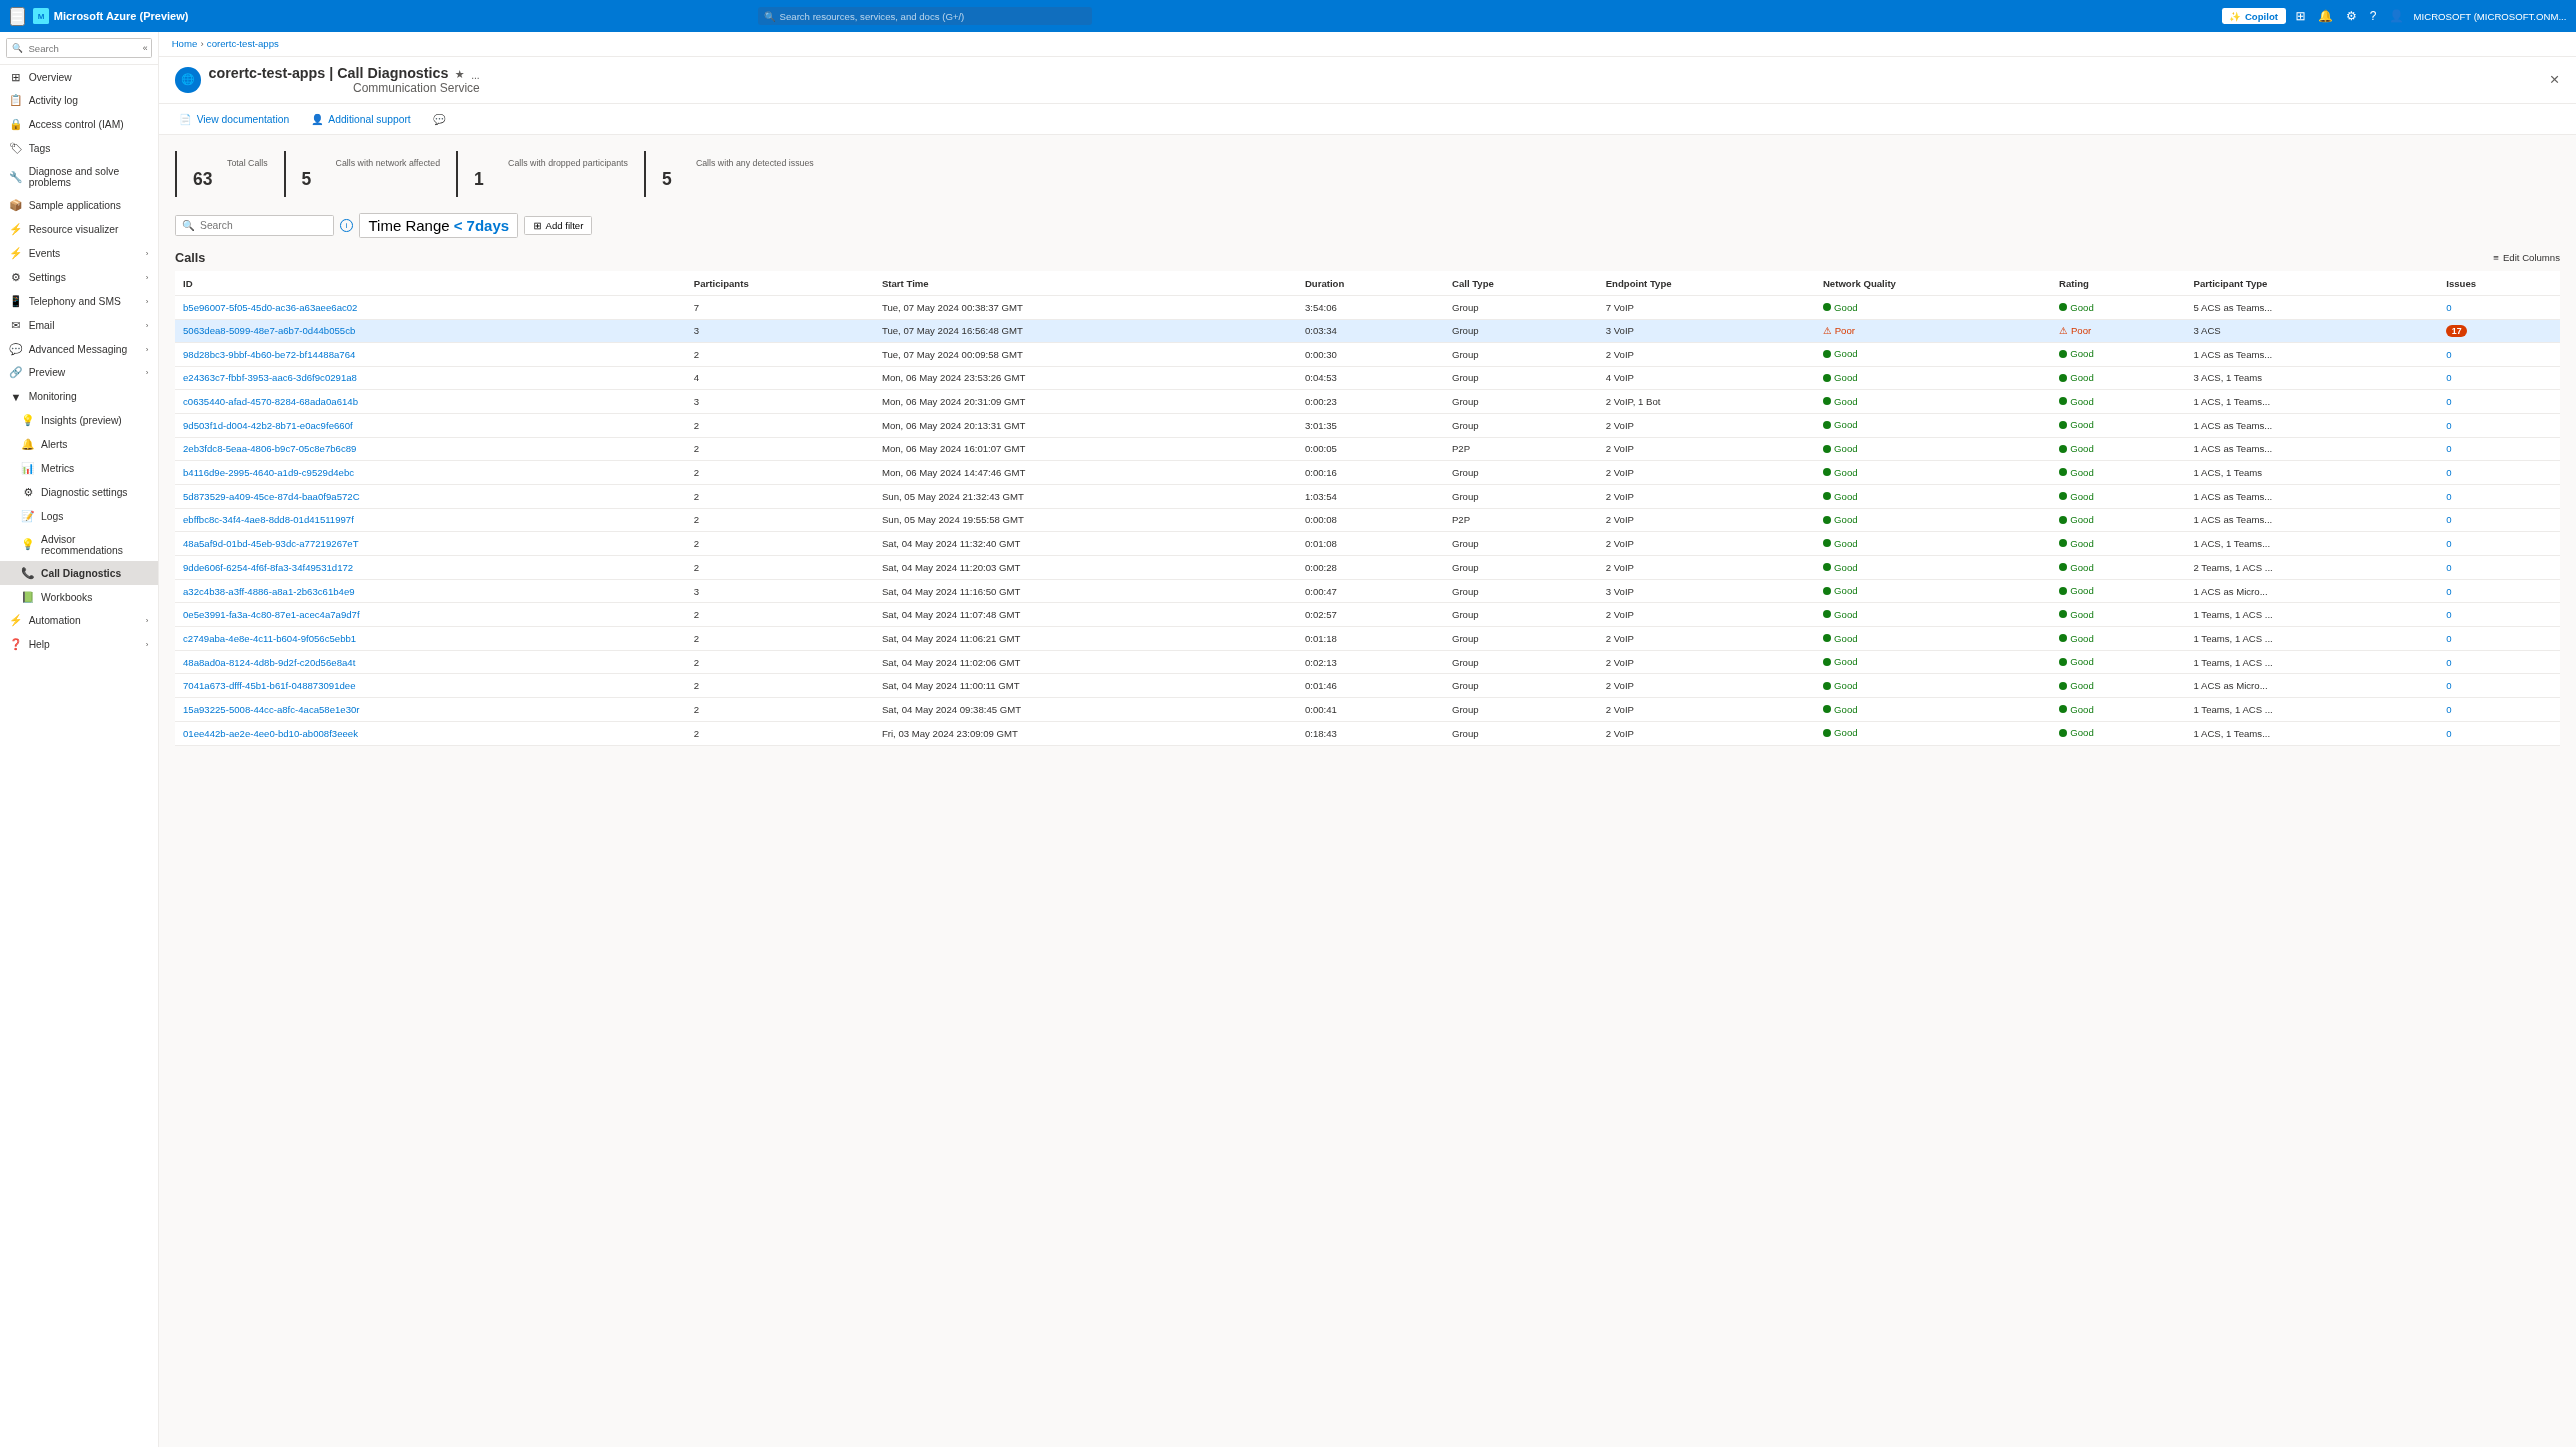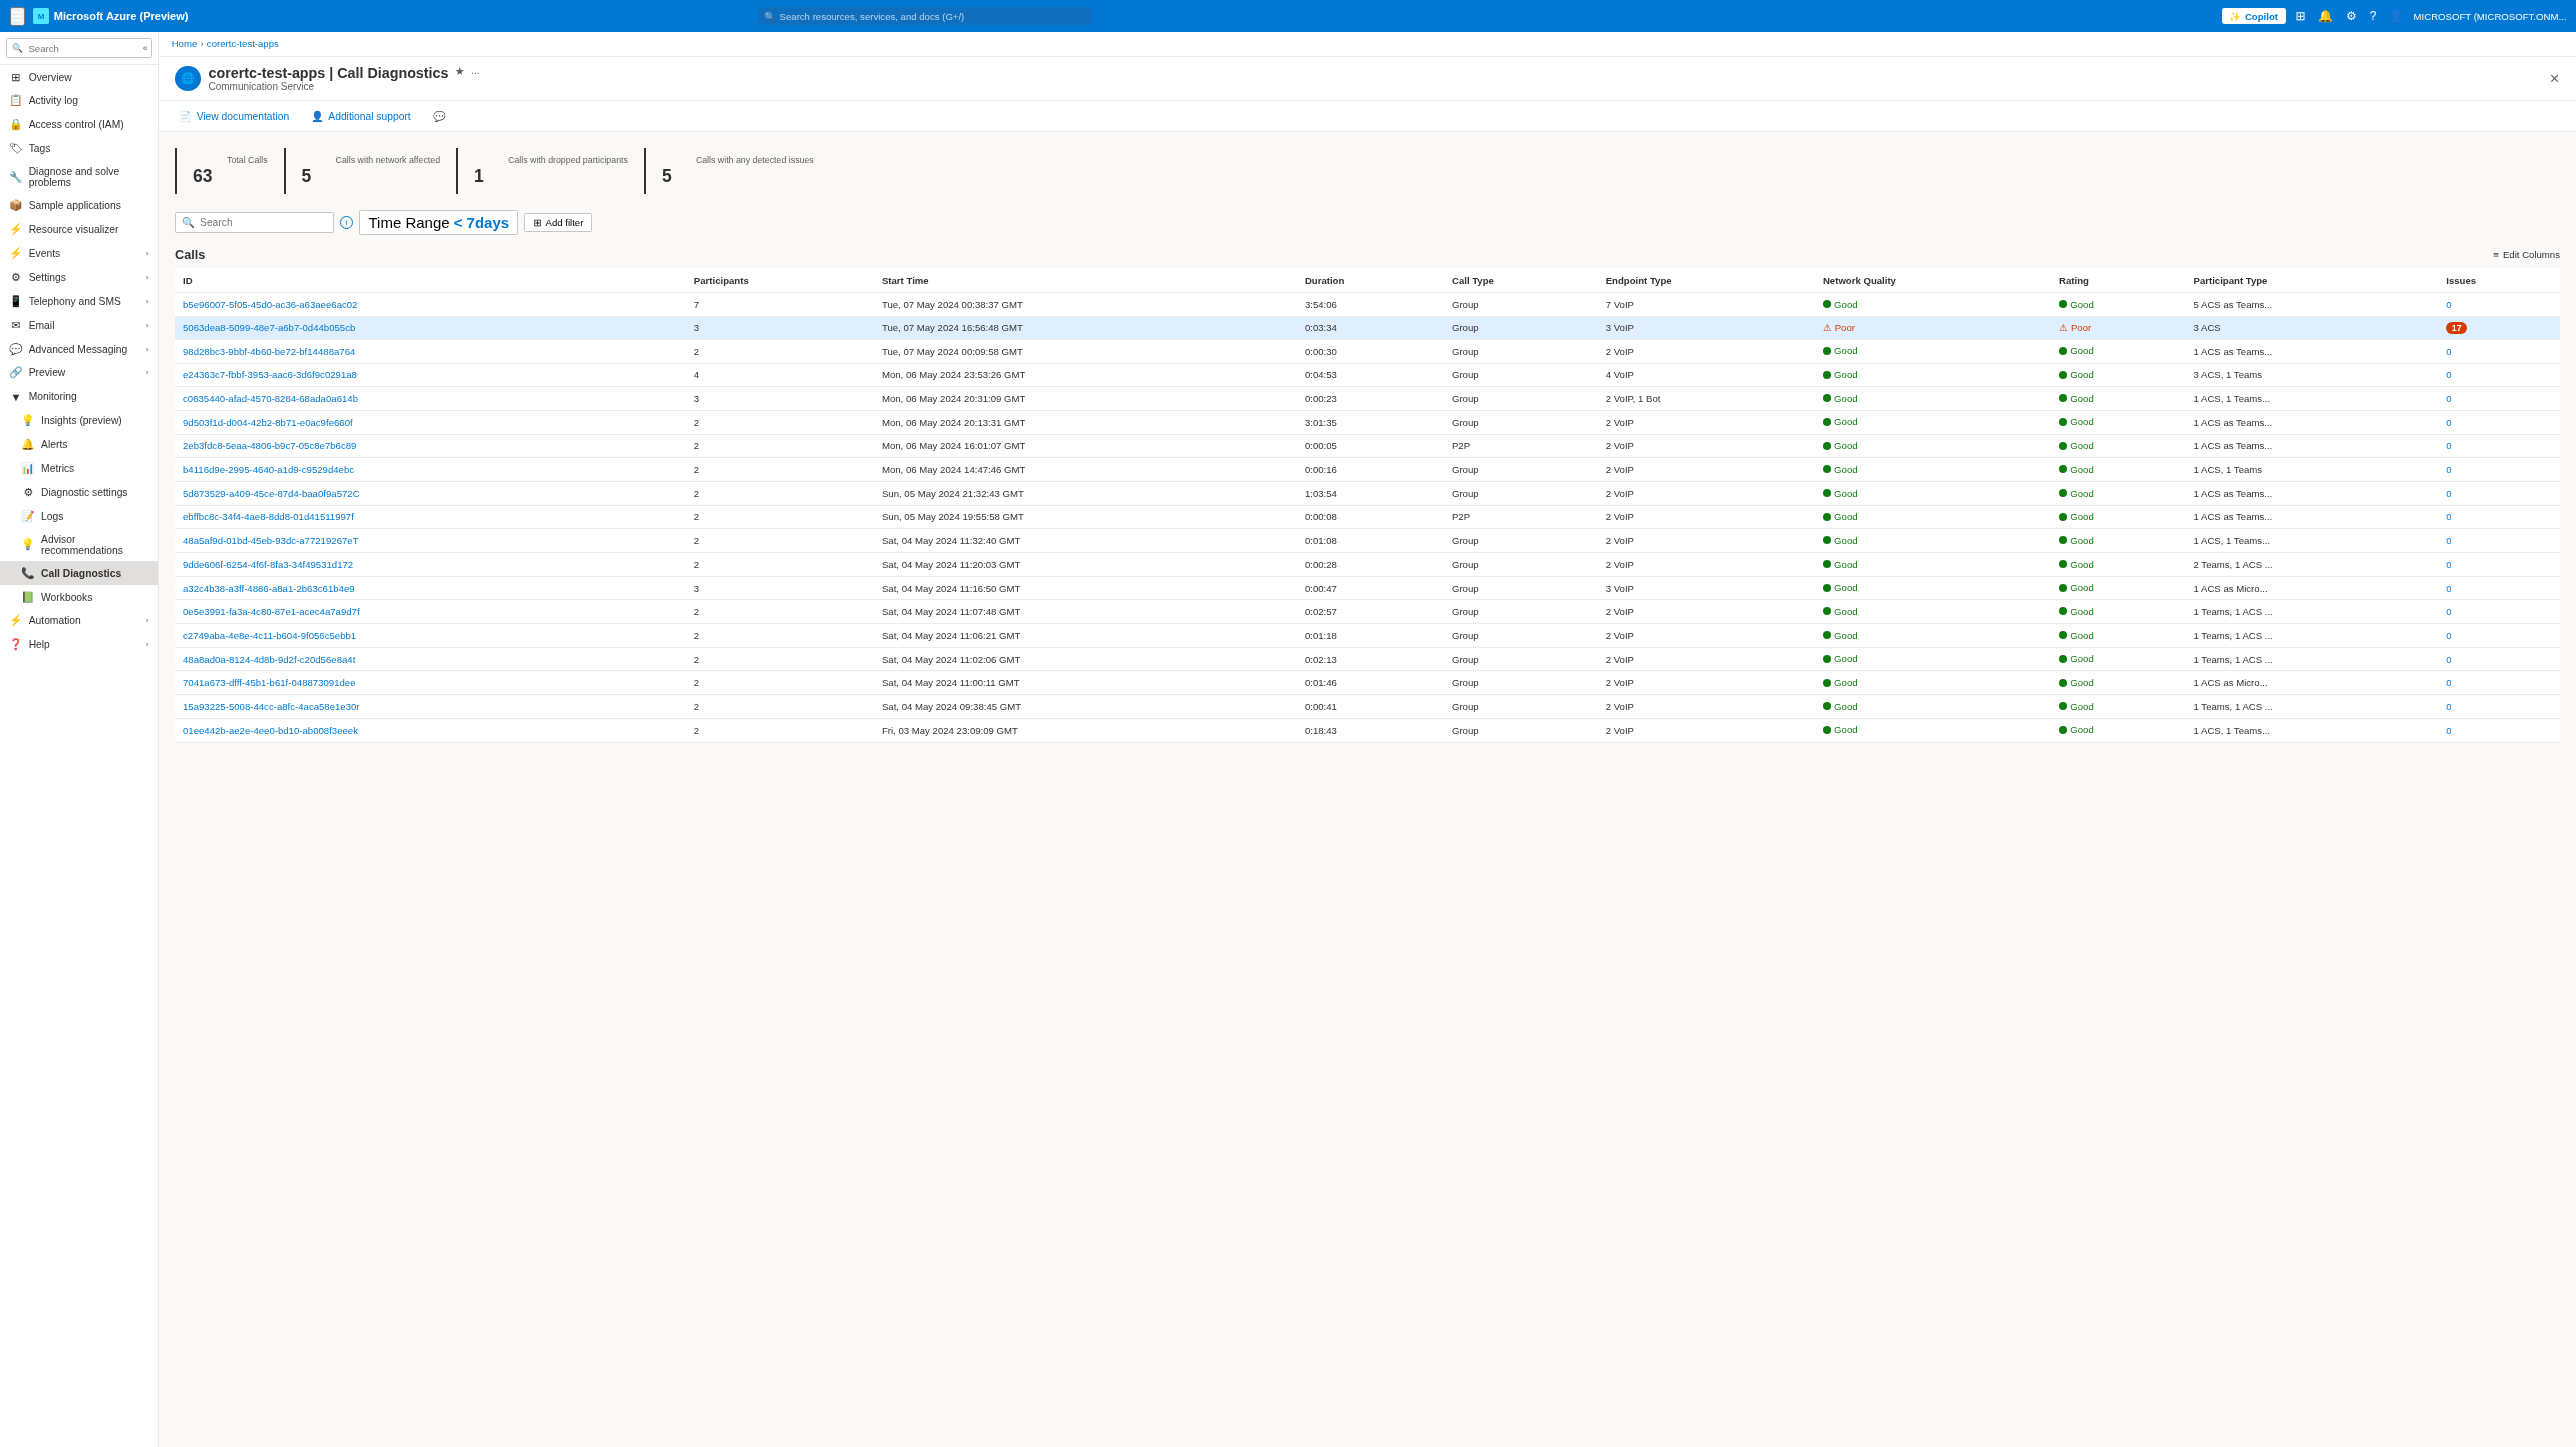--- a/index.html
+++ b/index.html
@@ -41,21 +41,21 @@
 
     
     .breadcrumb { padding: 6.4px 12.7px; font-size: 9.6px; color: #605e5c; display: flex; align-items: center; gap: 3.2px; background: white; border-bottom: 0.8px solid #edebe9; }
     .breadcrumb a { color: #0078d4; text-decoration: none; }
     .breadcrumb-sep { color: #605e5c; }
 
     
     .page-header { background: white; padding: 8px 16px; border-bottom: 0.8px solid #edebe9; display: flex; align-items: center; gap: 8px; }
     .page-header-icon { width: 25.5px; height: 25.5px; background: #0078d4; border-radius: 50%; display: flex; align-items: center; justify-content: center; color: white; font-size: 11px; }
     .page-header-title { font-size: 14.3px; font-weight: 600; }
-    .page-header-subtitle { font-size: 10px; color: #605e5c; }
+    .page-header-subtitle { font-size: 12px; color: #605e5c; text-align: right; }
     .page-header-star { color: #605e5c; cursor: pointer; font-size: 11px; }
     .page-header-ellipsis { color: #605e5c; cursor: pointer; }
     .page-header-close { margin-left: auto; color: #605e5c; cursor: pointer; font-size: 12.7px; }
 
     
     .toolbar { background: white; padding: 6.4px 16px; border-bottom: 0.8px solid #edebe9; display: flex; align-items: center; gap: 12.7px; }
     .toolbar-btn { display: flex; align-items: center; gap: 4px; color: #0078d4; background: none; border: none; cursor: pointer; font-size: 10.3px; padding: 2.4px 4.8px; }
 
     
     .panel { padding: 16px; }
@@ -266,21 +266,21 @@
 
     <div class="breadcrumb">
       <a href="#">Home</a>
       <span class="breadcrumb-sep">›</span>
       <a href="#">corertc-test-apps</a>
     </div>
 
     <div class="page-header">
       <div class="page-header-icon">🌐</div>
       <div>
-        <div style="display:flex;align-items:flex-start;gap:6.4px;">
+        <div style="display:flex;align-items:flex-end;gap:6.4px;">
           <span class="page-header-title">corertc-test-apps | Call Diagnostics</span>
           <span class="page-header-star">★</span>
           <span class="page-header-ellipsis">...</span>
         </div>
         <div class="page-header-subtitle">Communication Service</div>
       </div>
       <span class="page-header-close" style="margin-left:auto;">✕</span>
     </div>
 
     <div class="toolbar">

